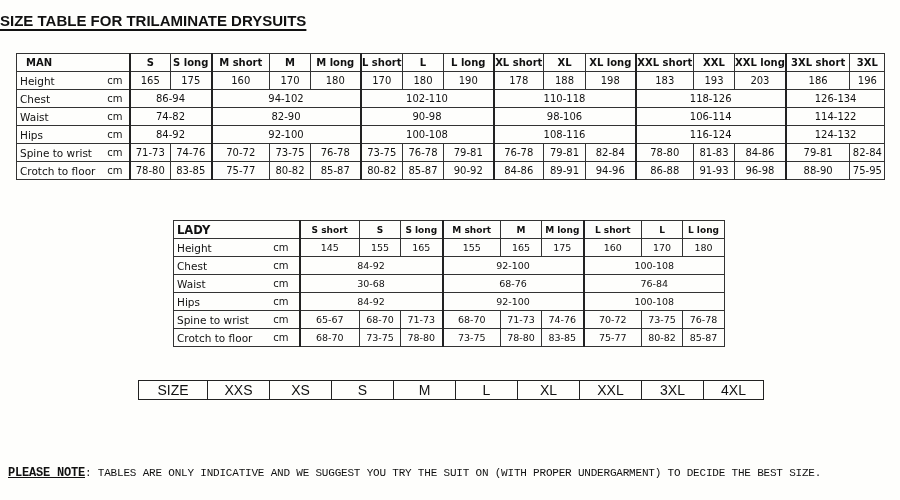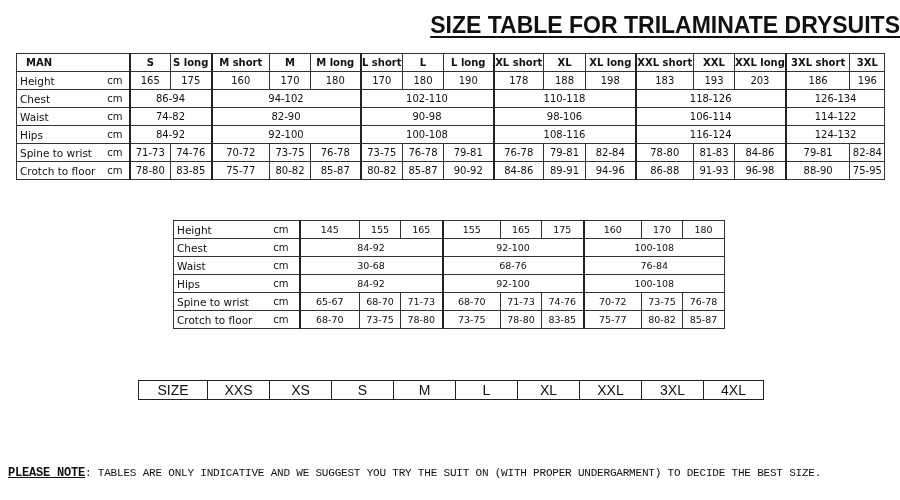--- a/index.html
+++ b/index.html
@@ -1,17 +1,17 @@
 <!DOCTYPE html>
 <html><head>
 <meta charset="utf-8">
 <style>
   html, body { margin:0; padding:0; }
   body { width:900px; height:500px; background:#fefefc; position:relative; overflow:hidden; color:#111; }
-  .title { position:absolute; top:12px; left:0; width:900px; text-align:right; font-family:"Liberation Sans", sans-serif; font-weight:bold; font-size:23px; }
+  .title { position:absolute; top:12px; left:0; width:900px; text-align:left; font-family:"Liberation Sans", sans-serif; font-weight:bold; font-size:15px; }
   .title span { text-decoration:underline; text-decoration-thickness:2px; text-underline-offset:3px; }
   table { border-collapse:collapse; position:absolute; font-family:"DejaVu Sans", sans-serif; }
   td { border:1px solid #333; text-align:center; padding:0; white-space:nowrap; }
   .man { left:16px; top:53px; font-size:10px; }
   .man td { height:17px; }
   .man td.hdr { font-weight:bold; font-size:10px; }
   .man td.lbl { text-align:left; padding-left:3px; font-size:10.5px; border-right:none; }
   .man td.unit { text-align:right; padding-right:6px; font-size:10px; border-left:none; border-right:2px solid #222; }
   .man td.head-lbl { text-align:left; padding-left:9px; font-weight:bold; border-right:2px solid #222; }
   .thick-r { border-right:2px solid #222 !important; }
@@ -175,20 +175,32 @@
       <col style="width:41px">
       <col style="width:42px">
     <col style="width:58px">
       <col style="width:41px">
       <col style="width:42px">
     <col style="width:58px">
       <col style="width:41px">
       <col style="width:42px">
   </colgroup>
   <tbody>
+      <tr>
+    <td colspan="2" class="head-lbl">LADY</td>
+    <td class="hdr">S short</td>
+    <td class="hdr">S</td>
+    <td class="hdr thick-r">S long</td>
+    <td class="hdr">M short</td>
+    <td class="hdr">M</td>
+    <td class="hdr thick-r">M long</td>
+    <td class="hdr">L  short</td>
+    <td class="hdr">L</td>
+    <td class="hdr">L   long</td>
+  </tr>
   <tr>
     <td class="lbl">Height</td>
     <td class="unit">cm</td>
     <td>145</td>
     <td>155</td>
     <td class="thick-r">165</td>
     <td>155</td>
     <td>165</td>
     <td class="thick-r">175</td>
     <td>160</td>

